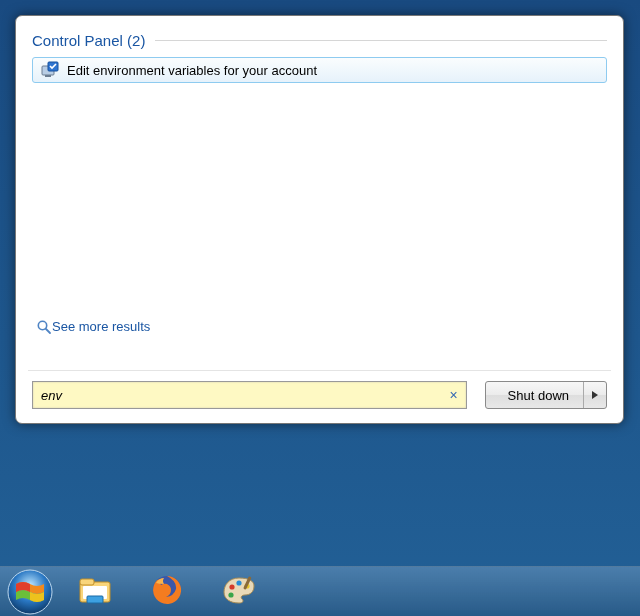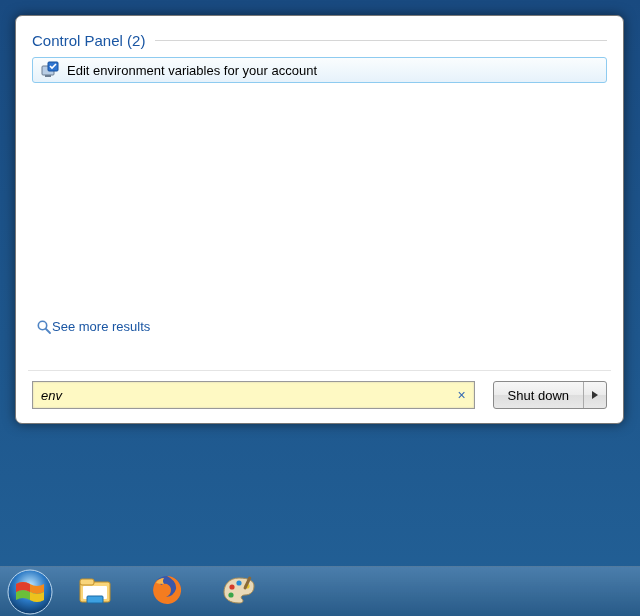--- a/index.html
+++ b/index.html
@@ -77,20 +77,21 @@
     .clear-btn {
       width: 24px; color: #3569b3;
       display: flex; align-items: center; justify-content: center;
       cursor: pointer; font-size: 14px;
     }
     .shutdown-group {
       display: flex; height: 28px;
       border: 1px solid #8a8a8a; border-radius: 3px;
       overflow: hidden;
       background: linear-gradient(to bottom, #f7f7f7 0%, #ececec 48%, #dedede 52%, #e8e8e8 100%);
+      padding-left: 8px;
     }
     .shutdown-btn {
       padding: 0 14px;
       display: flex; align-items: center;
       border-right: 1px solid #aaa;
       cursor: pointer;
     }
     .shutdown-arrow {
       width: 22px;
       display: flex; align-items: center; justify-content: center;

